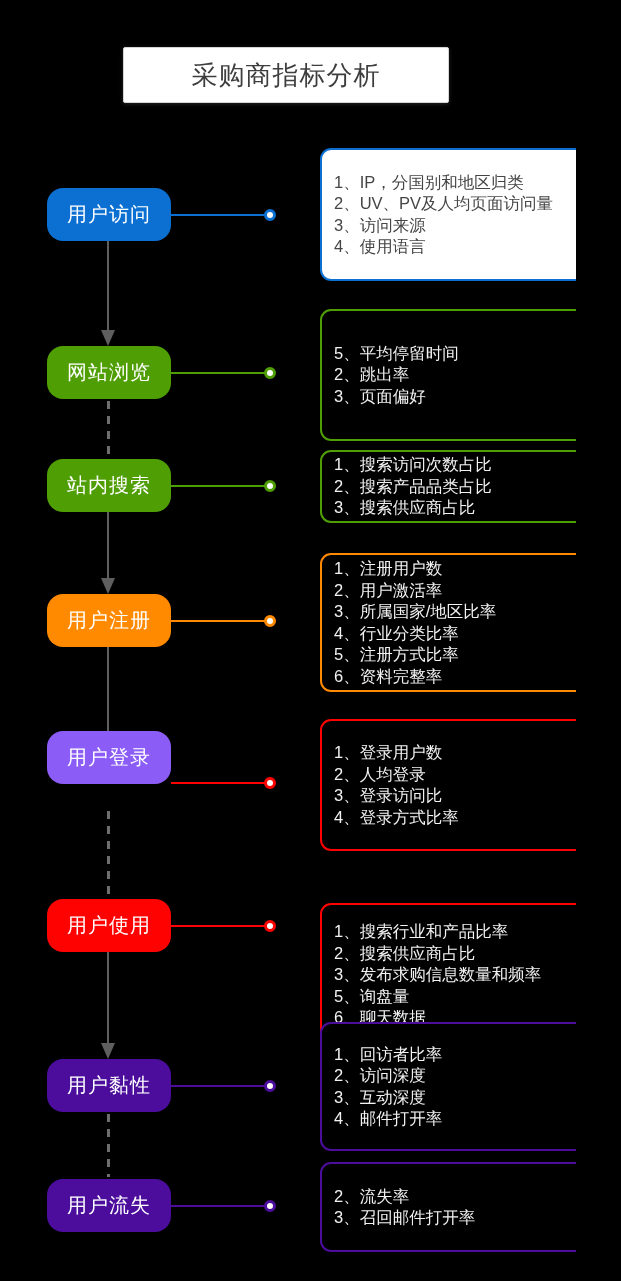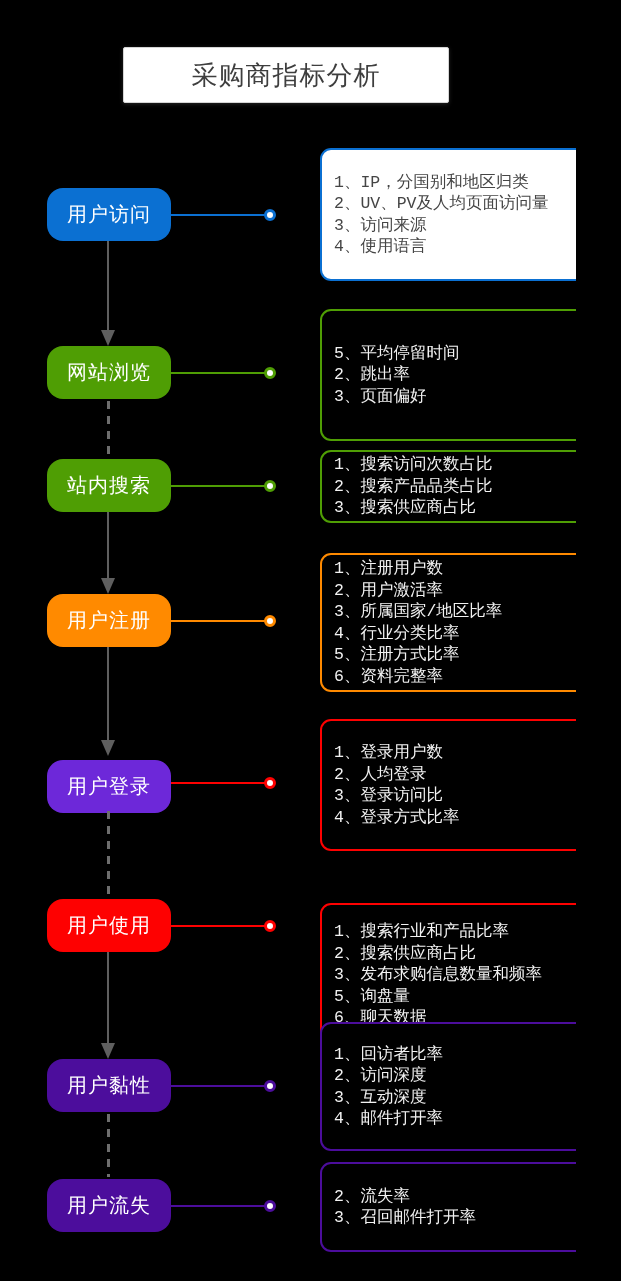--- a/index.html
+++ b/index.html
@@ -1,21 +1,21 @@
 <!DOCTYPE html>
 <html><head>
 <meta charset="utf-8">
 <style>
   html,body{margin:0;padding:0;background:#000;}
   .canvas{
     position:relative;
     width:576px;height:1281px;
     background:#000;
     overflow:hidden;
-    font-family:Liberation Mono, monospace;
+    font-family:Liberation Sans, sans-serif;
   }
   .title-box{
     position:absolute;left:123px;top:47px;width:324px;height:54px;
     background:#ffffff;border:1px solid #d4d4d4;border-radius:2px;
     box-shadow:0 1px 4px rgba(255,255,255,0.15);
     display:flex;align-items:center;justify-content:center;
   }
   .title-box span{font-size:26px;color:#3e3e3e;letter-spacing:1px;}
   .flow-node{
     position:absolute;width:124px;height:53px;
@@ -94,21 +94,21 @@
       <div class="detail-box fill-dark" style="top: 553px; height: 135px; border-color: rgb(255, 138, 0);">
         <div class="detail-item">1、注册用户数</div>
         <div class="detail-item">2、用户激活率</div>
         <div class="detail-item">3、所属国家/地区比率</div>
         <div class="detail-item">4、行业分类比率</div>
         <div class="detail-item">5、注册方式比率</div>
         <div class="detail-item">6、资料完整率</div>
       </div>
       <div class="v-line-solid" style="left: 107px; top: 647px; height: 94px;"></div>
       <div class="arrow-head" style="left: 101px; top: 740px;"></div>
-      <div class="flow-node" style="left: 47px; top: 760px; background: #6d28d9;">用户登录</div>
+      <div class="flow-node" style="left: 47px; top: 731px; background: #8b5cf6;">用户登录</div>
       <div class="h-connector" style="left: 171px; top: 781.5px; width: 94px; background: rgb(254, 1, 1);"></div>
       <div class="marker-circle" style="left: 264px; top: 776.5px; border-color: rgb(254, 1, 1);"></div>
       <div class="detail-box fill-dark" style="top: 719px; height: 128px; border-color: rgb(254, 1, 1);">
         <div class="detail-item">1、登录用户数</div>
         <div class="detail-item">2、人均登录</div>
         <div class="detail-item">3、登录访问比</div>
         <div class="detail-item">4、登录方式比率</div>
       </div>
       <div class="v-line-dashed" style="left: 107px; top: 811px; height: 86px;"></div>
       <div class="flow-node" style="left: 47px; top: 899px; background: rgb(254, 1, 1);">用户使用</div>

